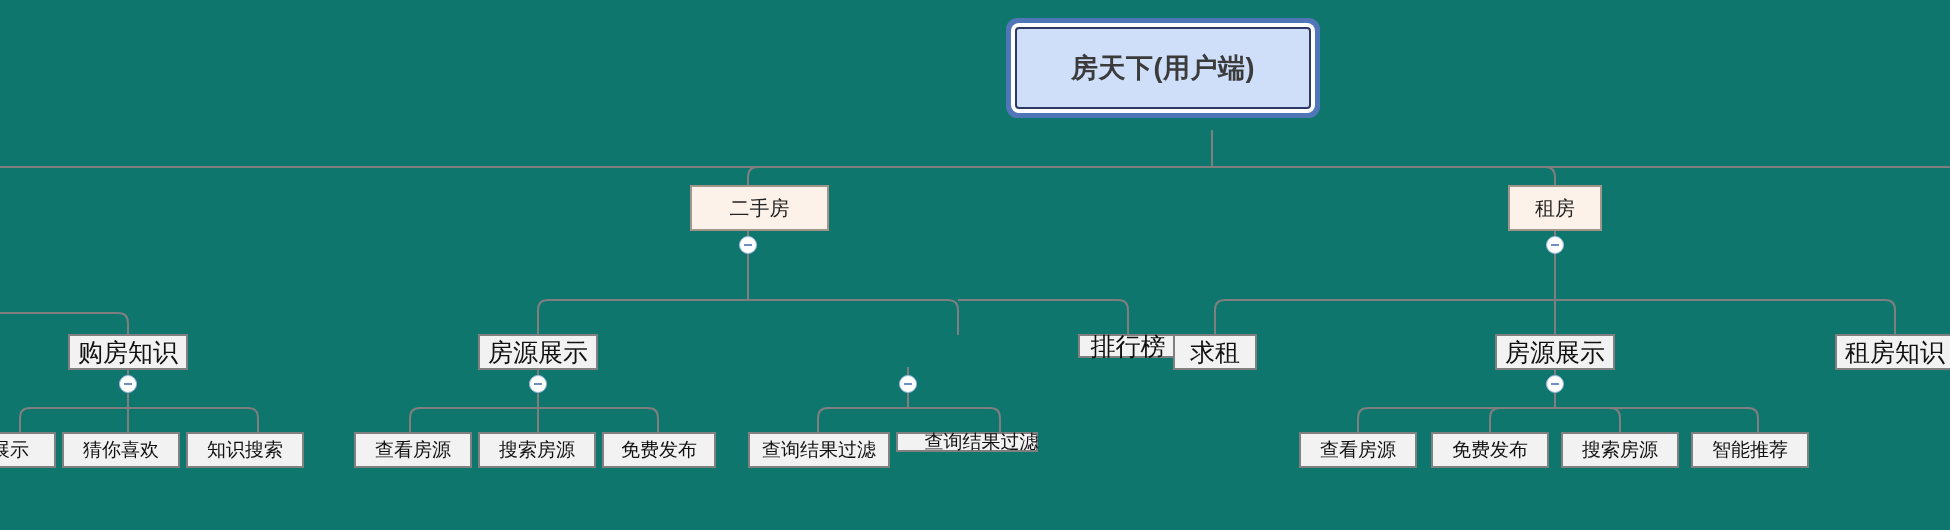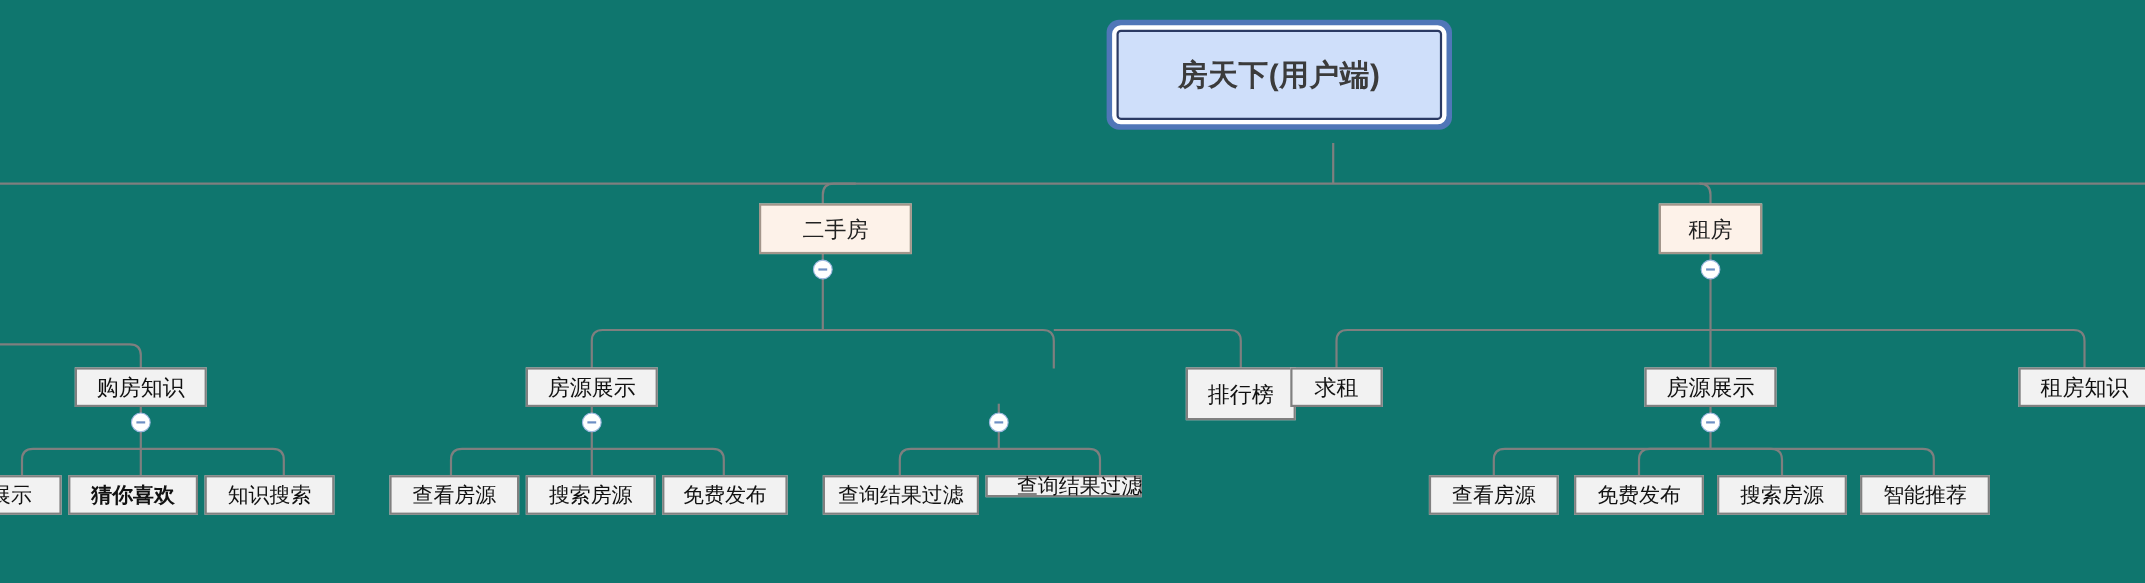--- a/index.html
+++ b/index.html
@@ -58,21 +58,21 @@
     border: 2px solid #a2968b;
     font-size: 20px;
     color: #222222;
   }
 
   
   .node.lvl3,
   .node.lvl4 {
     background: #f2f2f2;
     border: 2px solid #808080;
-    font-size: 20px;
+    font-size: 25px;
     color: #111111;
   }
   .node.lvl4 { font-size: 19px; }
 
   
   .toggle {
     position: absolute;
     width: 18px;
     height: 18px;
     margin-left: -9px;
@@ -156,42 +156,42 @@
   </div>
   <div class="toggle" style="left:128px; top:375px;"></div>
 
   <div class="node lvl3" style="left:478px; top:334px; width:120px; height:36px;">
     <span>房源展示</span>
   </div>
   <div class="toggle" style="left:538px; top:375px;"></div>
 
   <div class="toggle" style="left:908px; top:375px;"></div>
 
-  <div class="node lvl3" style="left:1078px; top:334px; width:100px; height:48px;">
+  <div class="node lvl3" style="left:1078px; top:334px; width:100px; height:24px;">
     <span>排行榜</span>
   </div>
 
   <div class="node lvl3" style="left:1173px; top:334px; width:84px; height:36px;">
     <span>求租</span>
   </div>
 
   <div class="node lvl3" style="left:1495px; top:334px; width:120px; height:36px;">
     <span>房源展示</span>
   </div>
   <div class="toggle" style="left:1555px; top:375px;"></div>
 
   <div class="node lvl3" style="left:1835px; top:334px; width:120px; height:36px;">
     <span>租房知识</span>
   </div>
 
   <div class="node lvl4" style="left:-36px; top:432px; width:92px; height:36px;">
     <span>展示</span>
   </div>
 
-  <div class="node lvl4" style="left:62px; top:432px; width:118px; height:36px;font-weight:bold;">
+  <div class="node lvl4" style="left:62px; top:432px; width:118px; height:36px;">
     <span>猜你喜欢</span>
   </div>
 
   <div class="node lvl4" style="left:186px; top:432px; width:118px; height:36px;">
     <span>知识搜索</span>
   </div>
 
   <div class="node lvl4" style="left:354px; top:432px; width:118px; height:36px;">
     <span>查看房源</span>
   </div>

